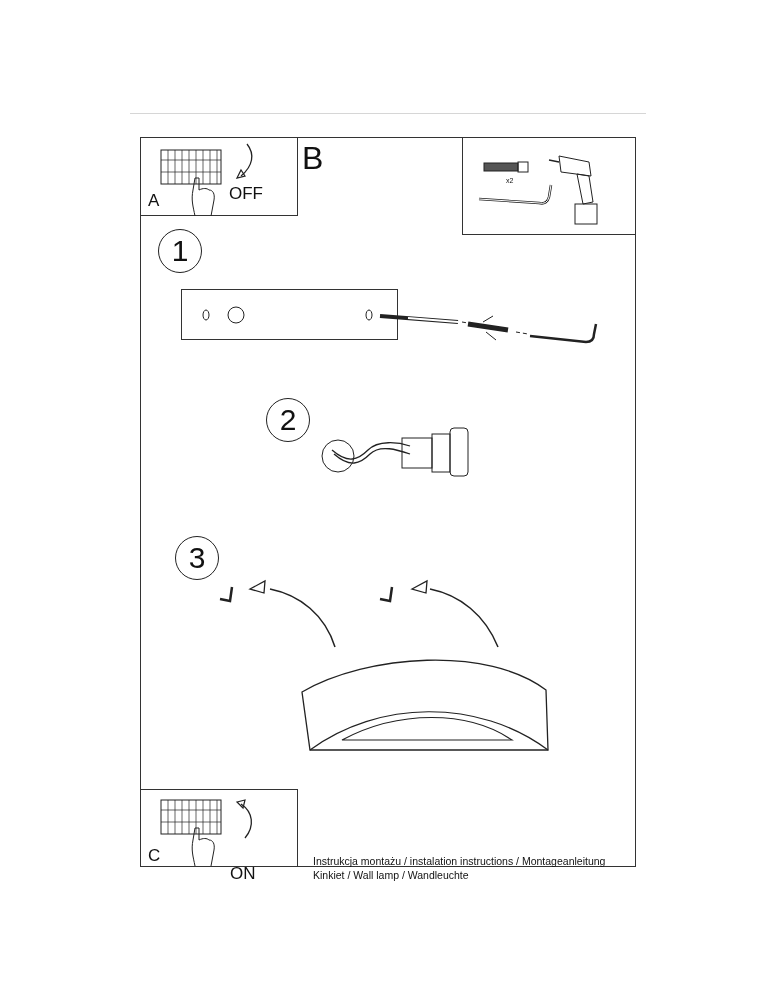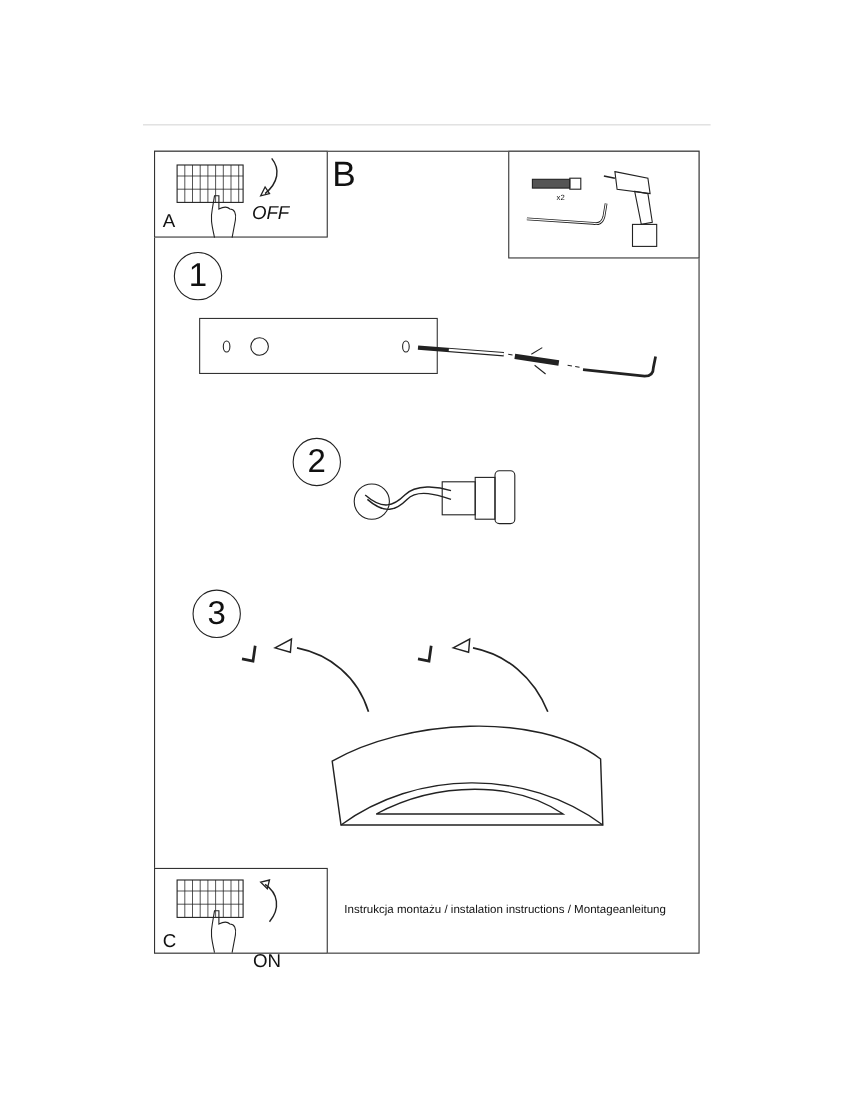--- a/index.html
+++ b/index.html
@@ -3,21 +3,21 @@
 <meta charset="utf-8">
 <style>
   html,body{margin:0;padding:0;background:#fff;}
   body{width:774px;height:1000px;position:relative;overflow:hidden;font-family:"Liberation Sans",sans-serif;color:#111;}
   .hr{position:absolute;left:130px;top:113px;width:516px;height:1px;background:#d6d6d6;}
   .frame{position:absolute;left:140px;top:137px;width:496px;height:730px;border:1px solid #333;box-sizing:border-box;}
   .box{position:absolute;border:1px solid #333;box-sizing:border-box;background:#fff;}
   .lbl{position:absolute;font-size:17px;}
   .big{position:absolute;font-size:32px;}
   .step{position:absolute;width:44px;height:44px;border:1.5px solid #222;border-radius:50%;box-sizing:border-box;font-size:30px;text-align:center;line-height:42px;}
-  .foot{position:absolute;font-size:10.5px;line-height:14px;}
+  .foot{position:absolute;font-size:10.5px;line-height:14px;margin-top:34px;}
   svg{position:absolute;overflow:visible;}
 </style>
 </head>
 <body>
 
 <div class="hr"></div>
 <div class="frame"></div>
 
 <div class="box" style="left:140px;top:137px;width:158px;height:79px;">
   <svg width="70" height="40" style="left:18px;top:10px;">
@@ -36,21 +36,21 @@
     </g>
   </svg>
   <svg width="30" height="40" style="left:48px;top:38px;">
     <path d="M6 40 C4 30 2 24 4 14 L6 2 L10 2 L10 14 C14 12 18 12 20 14 C24 14 26 18 25 24 L22 40" fill="none" stroke="#222" stroke-width="1"></path>
   </svg>
   <svg width="24" height="42" style="left:92px;top:4px;">
     <path d="M14 2 C22 12 20 24 8 34" fill="none" stroke="#222" stroke-width="1.3"></path>
     <path d="M4 36 L8 28 L12 34 Z" fill="none" stroke="#222" stroke-width="1.2"></path>
   </svg>
   <span class="lbl" style="left:7px;top:53px;">A</span>
-  <span class="lbl" style="left:88px;top:46px;font-style:italic;">OFF</span>
+  <span class="lbl" style="left:88px;top:46px;">OFF</span>
 </div>
 
 <span class="big" style="left:302px;top:140px;">B</span>
 
 <div class="box" style="left:462px;top:137px;width:174px;height:98px;">
   <svg width="50" height="14" style="left:20px;top:22px;">
     <rect x="1" y="3" width="34" height="8" fill="#555" stroke="#222"></rect>
       <rect x="35" y="2" width="10" height="10" fill="none" stroke="#222"></rect>
   </svg>
   <span style="position:absolute;left:43px;top:39px;font-size:7px;">x2</span>
@@ -133,13 +133,14 @@
   <svg width="24" height="42" style="left:92px;top:8px;">
     <path d="M12 40 C22 28 20 14 8 6" fill="none" stroke="#222" stroke-width="1.3"></path>
     <path d="M4 4 L12 2 L10 10 Z" fill="none" stroke="#222" stroke-width="1.2"></path>
   </svg>
   <span class="lbl" style="left:7px;top:56px;">C</span>
   <span class="lbl" style="left:89px;top:46px;margin-top:28px;">ON</span>
 </div>
 
 <div class="foot" style="left:313px;top:820px;">
   <div>Instrukcja montażu / instalation instructions / Montageanleitung</div>
+  <div>Kinkiet / Wall lamp / Wandleuchte</div>
 </div>
 
 </body></html>

